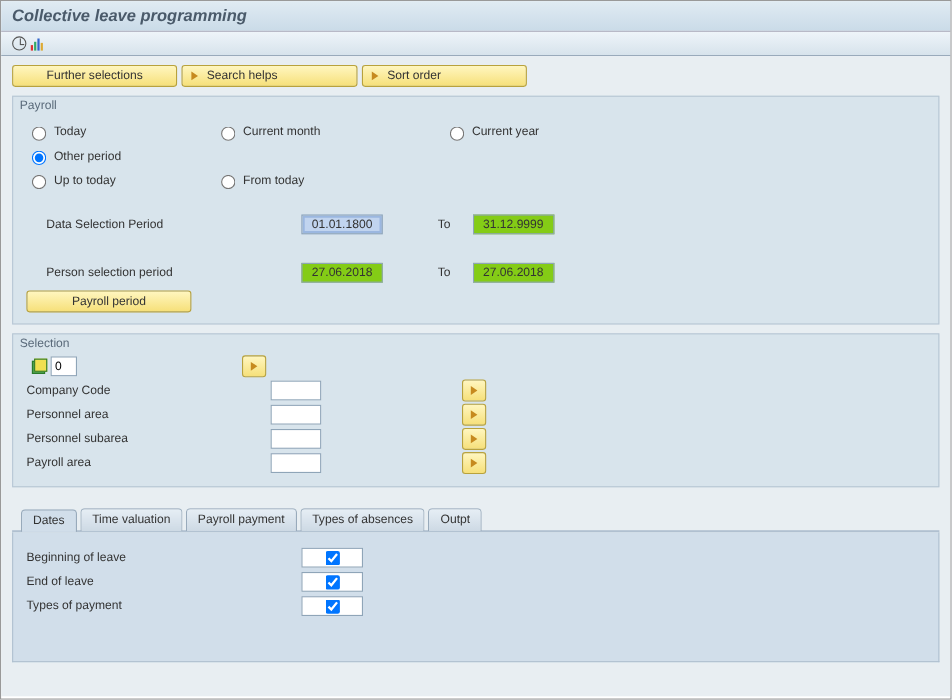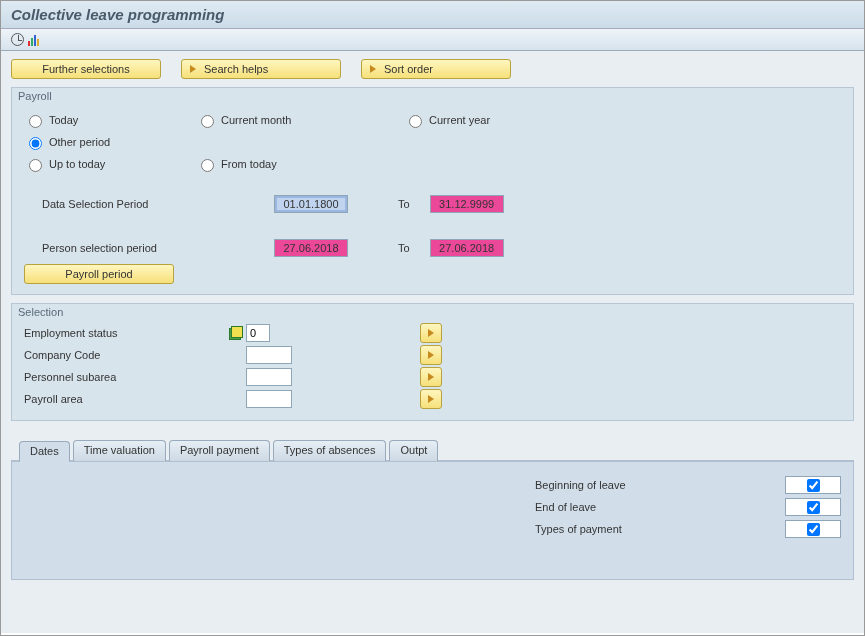--- a/index.html
+++ b/index.html
@@ -34,21 +34,21 @@
     align-items: center;
   }
   .content {
     background: #e8eef2;
     padding: 8px 10px 12px 10px;
     height: calc(100% - 52px);
     overflow: hidden;
   }
   .btn-row {
     display: flex;
-    gap: 20px;
+    gap: 4px;
     margin-bottom: 8px;
   }
   .sap-btn {
     background: linear-gradient(#fff6bf, #f6e07a);
     border: 1px solid #b8a23d;
     border-radius: 3px;
     padding: 2px 8px;
     height: 20px;
     display: inline-flex;
     align-items: center;
@@ -97,21 +97,21 @@
   .field-line {
     display: flex;
     align-items: center;
     height: 24px;
     margin-top: 20px;
   }
   .field-label { width: 200px; color: #333; padding-left: 18px;}
   .field-label.sel { padding-left: 0; width: 200px;}
   .date-input, .txt-input {
     border: 1px solid #8fa5b8;
-    background: #ec4899;
+    background: #84cc16;
     height: 18px;
     padding: 0 3px;
     font-size: 11px;
     color: #333;
     text-align: left;
   }
   .date-input { width: 74px; text-align: center; }
   .date-highlight {
     box-shadow: inset 0 0 0 2px #9bb7e0;
     background: #c1d4ef;
@@ -165,21 +165,21 @@
     border-bottom:1px solid #d1deea;
     top:2px;
   }
   .tab-pane{
     border:1px solid #b0c0d0;
     border-top:none;
     background:#d1deea;
     padding:12px;
     height:118px;
   }
-  .chk-row{display:flex;align-items:center;height:22px;justify-content:flex-end;}
+  .chk-row{display:flex;align-items:center;height:22px;}
   .chk-label{width:200px;}
   .chk-box{border:1px solid #8fa5b8;background:#fff;width:56px;height:18px;display:flex;align-items:center;justify-content:center;}
   .clock-icon{
     width:13px;height:13px;border:1px solid #555;border-radius:50%;
     position:relative;display:inline-block;
   }
   .clock-icon::before,.clock-icon::after{
     content:"";position:absolute;background:#555;top:50%;left:50%;transform-origin:left center;
   }
   .clock-icon::before{width:4px;height:1px;}
@@ -275,32 +275,40 @@
     </div>
     <div style="margin-top:4px">
       <button class="sap-btn" style="width:150px;justify-content:center">Payroll period</button>
     </div>
   </div>
 
   <div class="groupbox">
     <div class="legend">Selection</div>
 
     <div class="sel-row">
-      <span class="field-label sel">Employment status</span>
       <span style="width:22px;display:flex;justify-content:flex-end">
           <span class="multi-icon"></span>
         </span>
       <input class="sel-input" style="width: 24px;" value="0">
       <span style="width:150px"></span>
       <button class="sap-btn arrow-only">
           <span class="arrow-icon"></span>
         </button>
     </div>
     <div class="sel-row">
       <span class="field-label sel">Company Code</span>
+      <span style="width:22px"></span>
+      <input class="sel-input" style="">
+      <span style="width:128px"></span>
+      <button class="sap-btn arrow-only">
+          <span class="arrow-icon"></span>
+        </button>
+    </div>
+    <div class="sel-row">
+      <span class="field-label sel">Personnel area</span>
       <span style="width:22px"></span>
       <input class="sel-input" style="">
       <span style="width:128px"></span>
       <button class="sap-btn arrow-only">
           <span class="arrow-icon"></span>
         </button>
     </div>
     <div class="sel-row">
       <span class="field-label sel">Personnel subarea</span>
       <span style="width:22px"></span>

